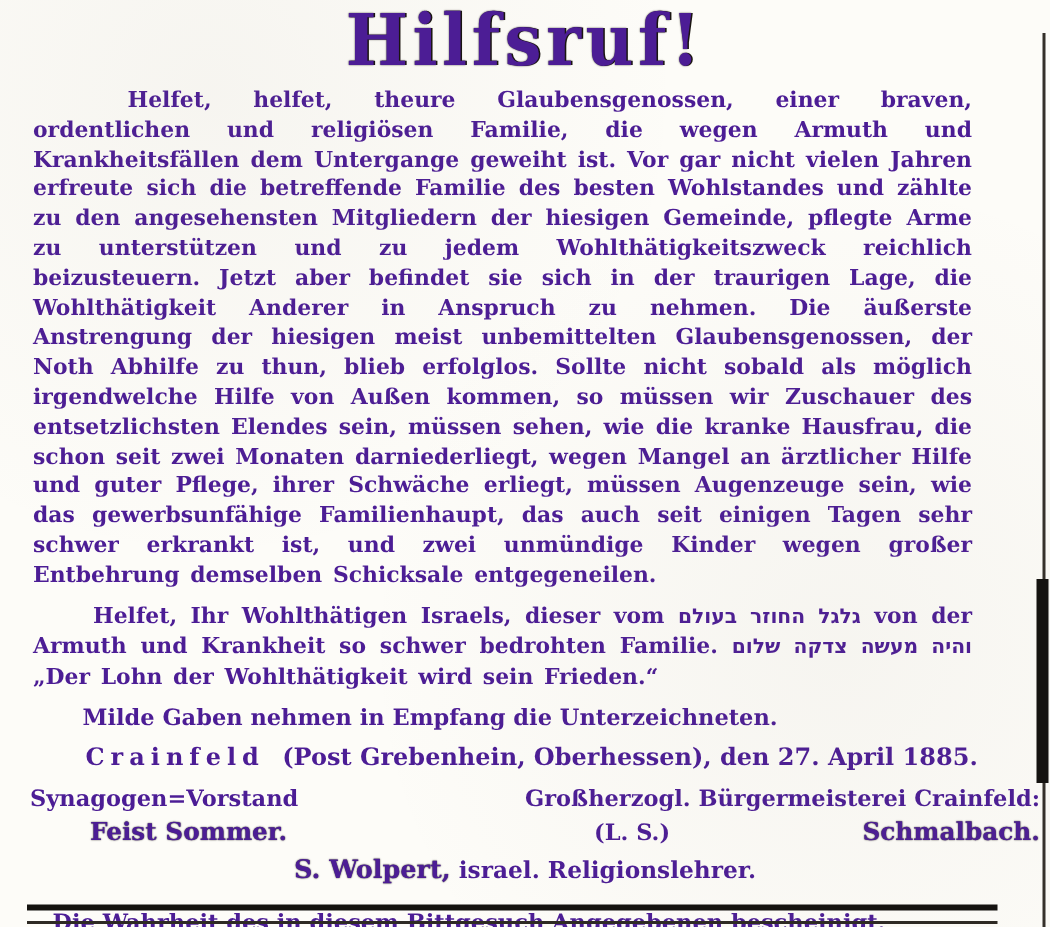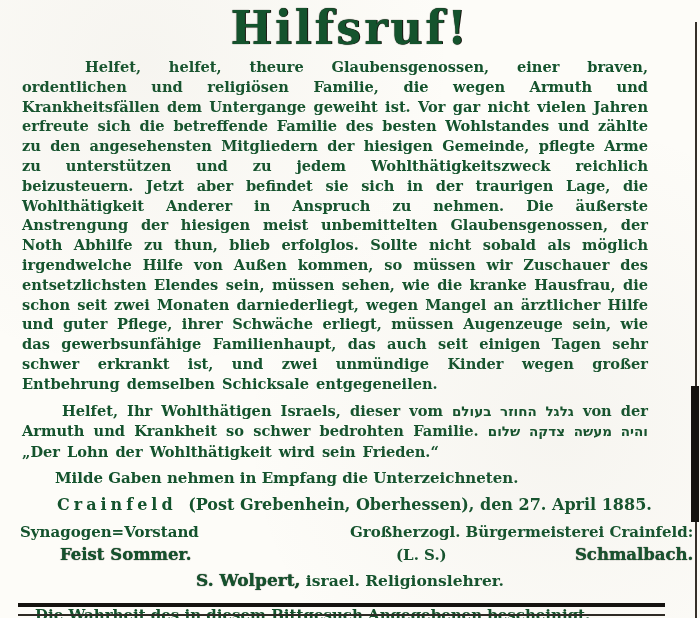--- a/index.html
+++ b/index.html
@@ -1,21 +1,21 @@
 <!DOCTYPE html>
 <html lang="de"><head>
 <meta charset="utf-8">
 <style>
   html,body{margin:0;padding:0;background:#e8e6e0;}
   .page{
     position:relative;
     width:700px;height:618px;
     margin:0 auto;
     background:#fdfcf8;
-    color:#14532d;
+    color:#4c1d95;
     font-family:"DejaVu Serif","Liberation Serif",serif;
     font-weight:bold;
     overflow:hidden;
   }
   
   .page::before{
     content:"";position:absolute;inset:0;pointer-events:none;
     background:
       radial-gradient(circle at 20% 10%, rgba(120,110,90,.05), transparent 40%),
       radial-gradient(circle at 80% 70%, rgba(120,110,90,.05), transparent 45%);

